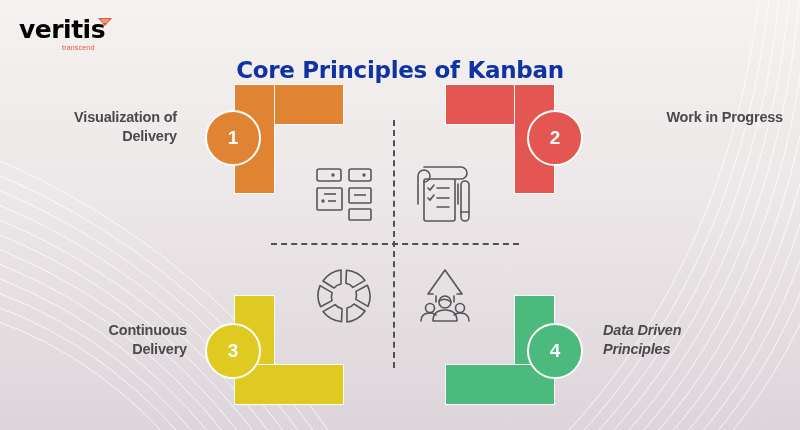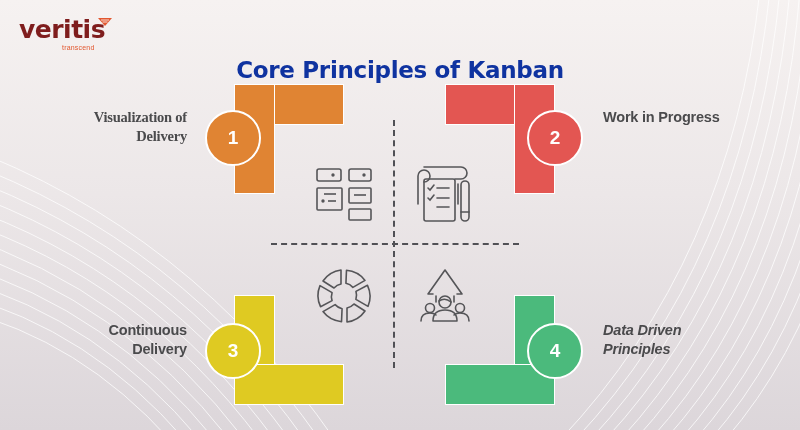--- a/index.html
+++ b/index.html
@@ -5,21 +5,21 @@
   html, body { margin: 0; padding: 0; }
   body {
     width: 800px; height: 430px; overflow: hidden; position: relative;
     font-family: "Liberation Sans", sans-serif;
     background: linear-gradient(180deg, #f6f2f1 0%, #ece7e8 45%, #dcd6da 100%);
   }
   .bg-lines { position: absolute; inset: 0; pointer-events: none; }
   .logo { position: absolute; left: 19px; top: 17px; }
   .logo-word {
     font-family: "DejaVu Sans", sans-serif; font-weight: bold;
-    font-size: 25px; color: #7f1d1d; letter-spacing: -0.5px; line-height: 26px;
+    font-size: 25px; color: #000000; letter-spacing: -0.5px; line-height: 26px;
   }
   .logo-tag {
     position: absolute; left: 43px; top: 27px;
     font-size: 7px; color: #e2572f; letter-spacing: 0.2px;
   }
   .logo-mark { position: absolute; left: 79px; top: 1px; }
   .title {
     position: absolute; left: 0; width: 800px; top: 26px; text-align: center;
     font-family: "DejaVu Sans", sans-serif; font-weight: bold;
     font-size: 23px; color: #0f33a0; letter-spacing: -0.3px; margin-top: 31px;
@@ -90,32 +90,32 @@
 </div>
 
 <div class="title">Core Principles of Kanban</div>
 
 <div class="shape">
   <div class="bar" style="left:234px;top:84px;width:110px;height:41px;background:#e08433;"></div>
   <div class="bar" style="left:234px;top:84px;width:41px;height:110px;background:#e08433;"></div>
   <div style="position:absolute;left:235.5px;top:85.5px;width:38px;height:38px;background:#e08433;"></div>
   <div class="badge" style="left:205px;top:110px;background:#e08433;">1</div>
 </div>
-<div class="label right-align" style="left:30px;top:108px;width:157px;font-family:Liberation Serif, serif;">
+<div class="label right-align" style="left:20px;top:108px;width:157px;">
   <div>Visualization of</div>
   <div>Delivery</div>
 </div>
 
 <div class="shape">
   <div class="bar" style="left:445px;top:84px;width:110px;height:41px;background:#e35652;"></div>
   <div class="bar" style="left:514px;top:84px;width:41px;height:110px;background:#e35652;"></div>
   <div style="position:absolute;left:515.5px;top:85.5px;width:38px;height:38px;background:#e35652;"></div>
   <div class="badge" style="left:527px;top:110px;background:#e35652;">2</div>
 </div>
-<div class="label" style="left:603px;top:108px;width:180px;">
+<div class="label" style="left:603px;top:108px;width:180px;text-align:right;">
   <div>Work in Progress</div>
 </div>
 
 <div class="shape">
   <div class="bar" style="left:234px;top:295px;width:41px;height:110px;background:#dfca22;"></div>
   <div class="bar" style="left:234px;top:364px;width:110px;height:41px;background:#dfca22;"></div>
   <div style="position:absolute;left:235.5px;top:365.5px;width:38px;height:38px;background:#dfca22;"></div>
   <div class="badge" style="left:205px;top:323px;background:#dfca22;">3</div>
 </div>
 <div class="label right-align" style="left:30px;top:321px;width:157px;">

